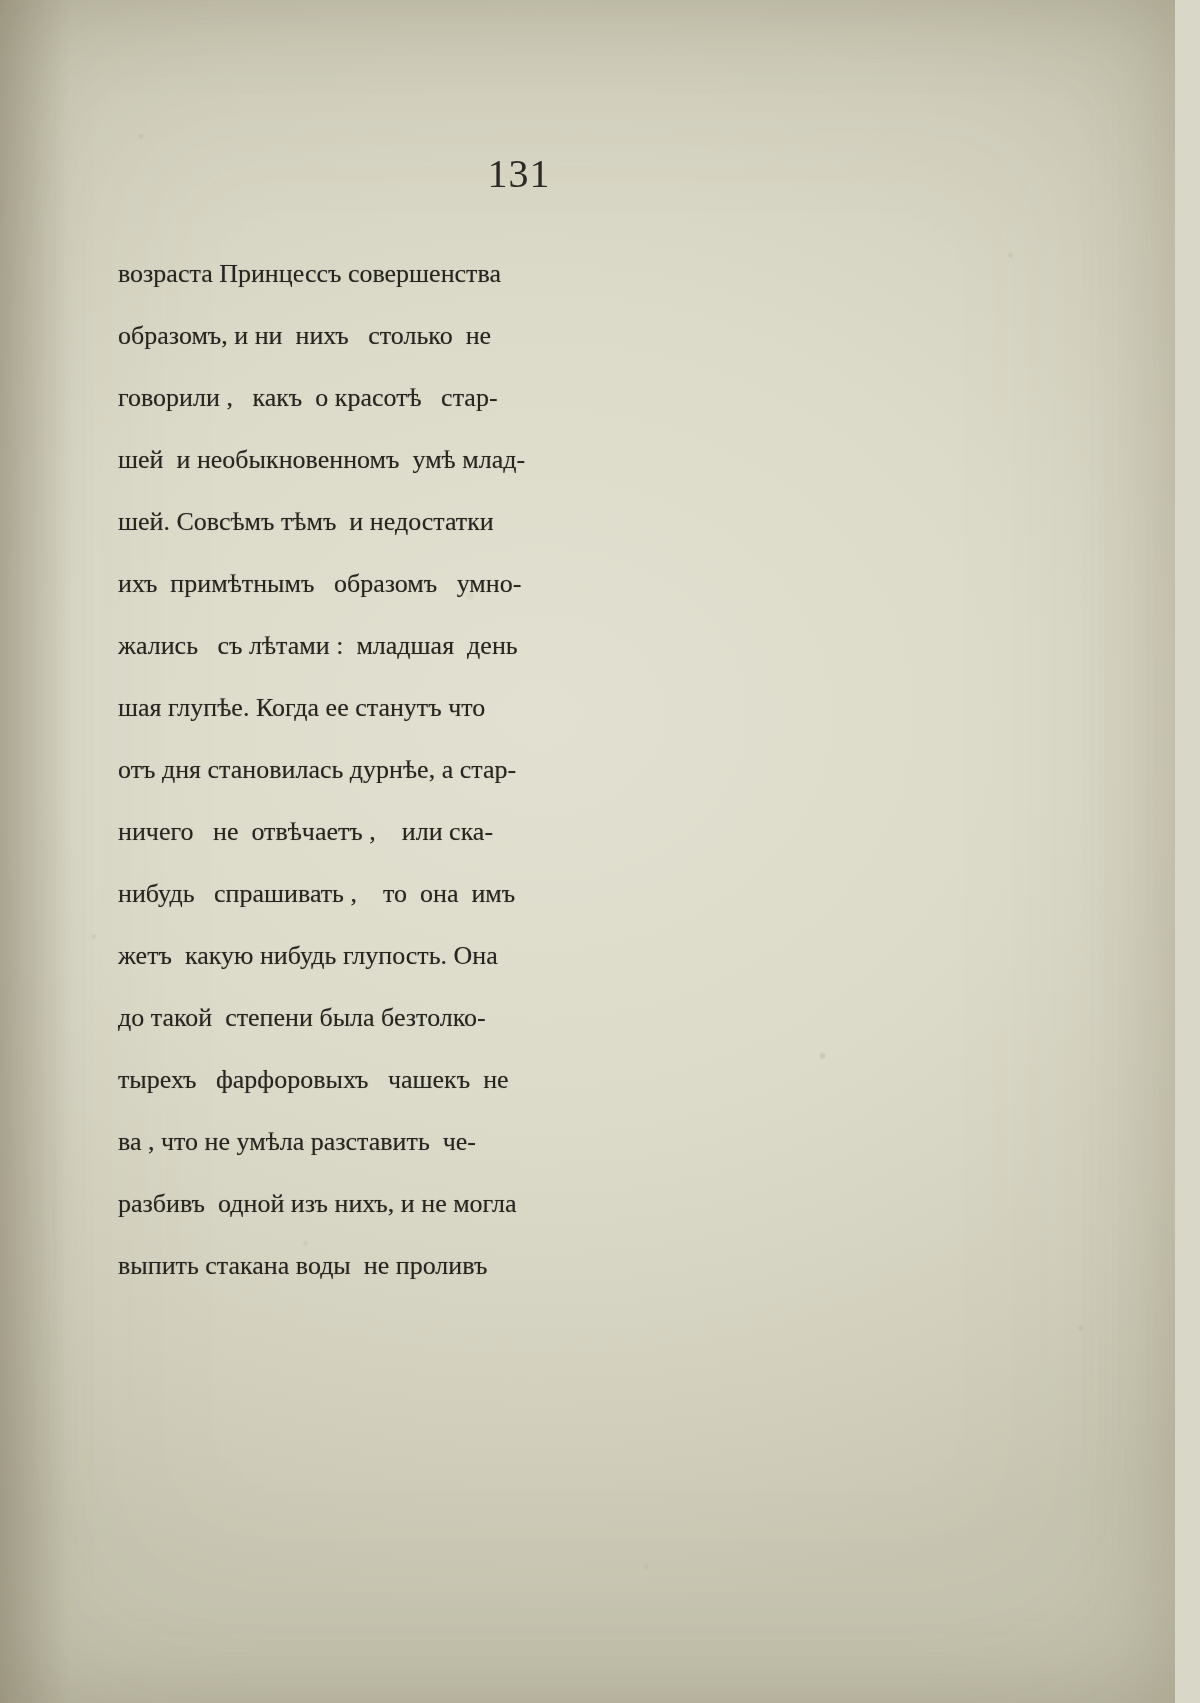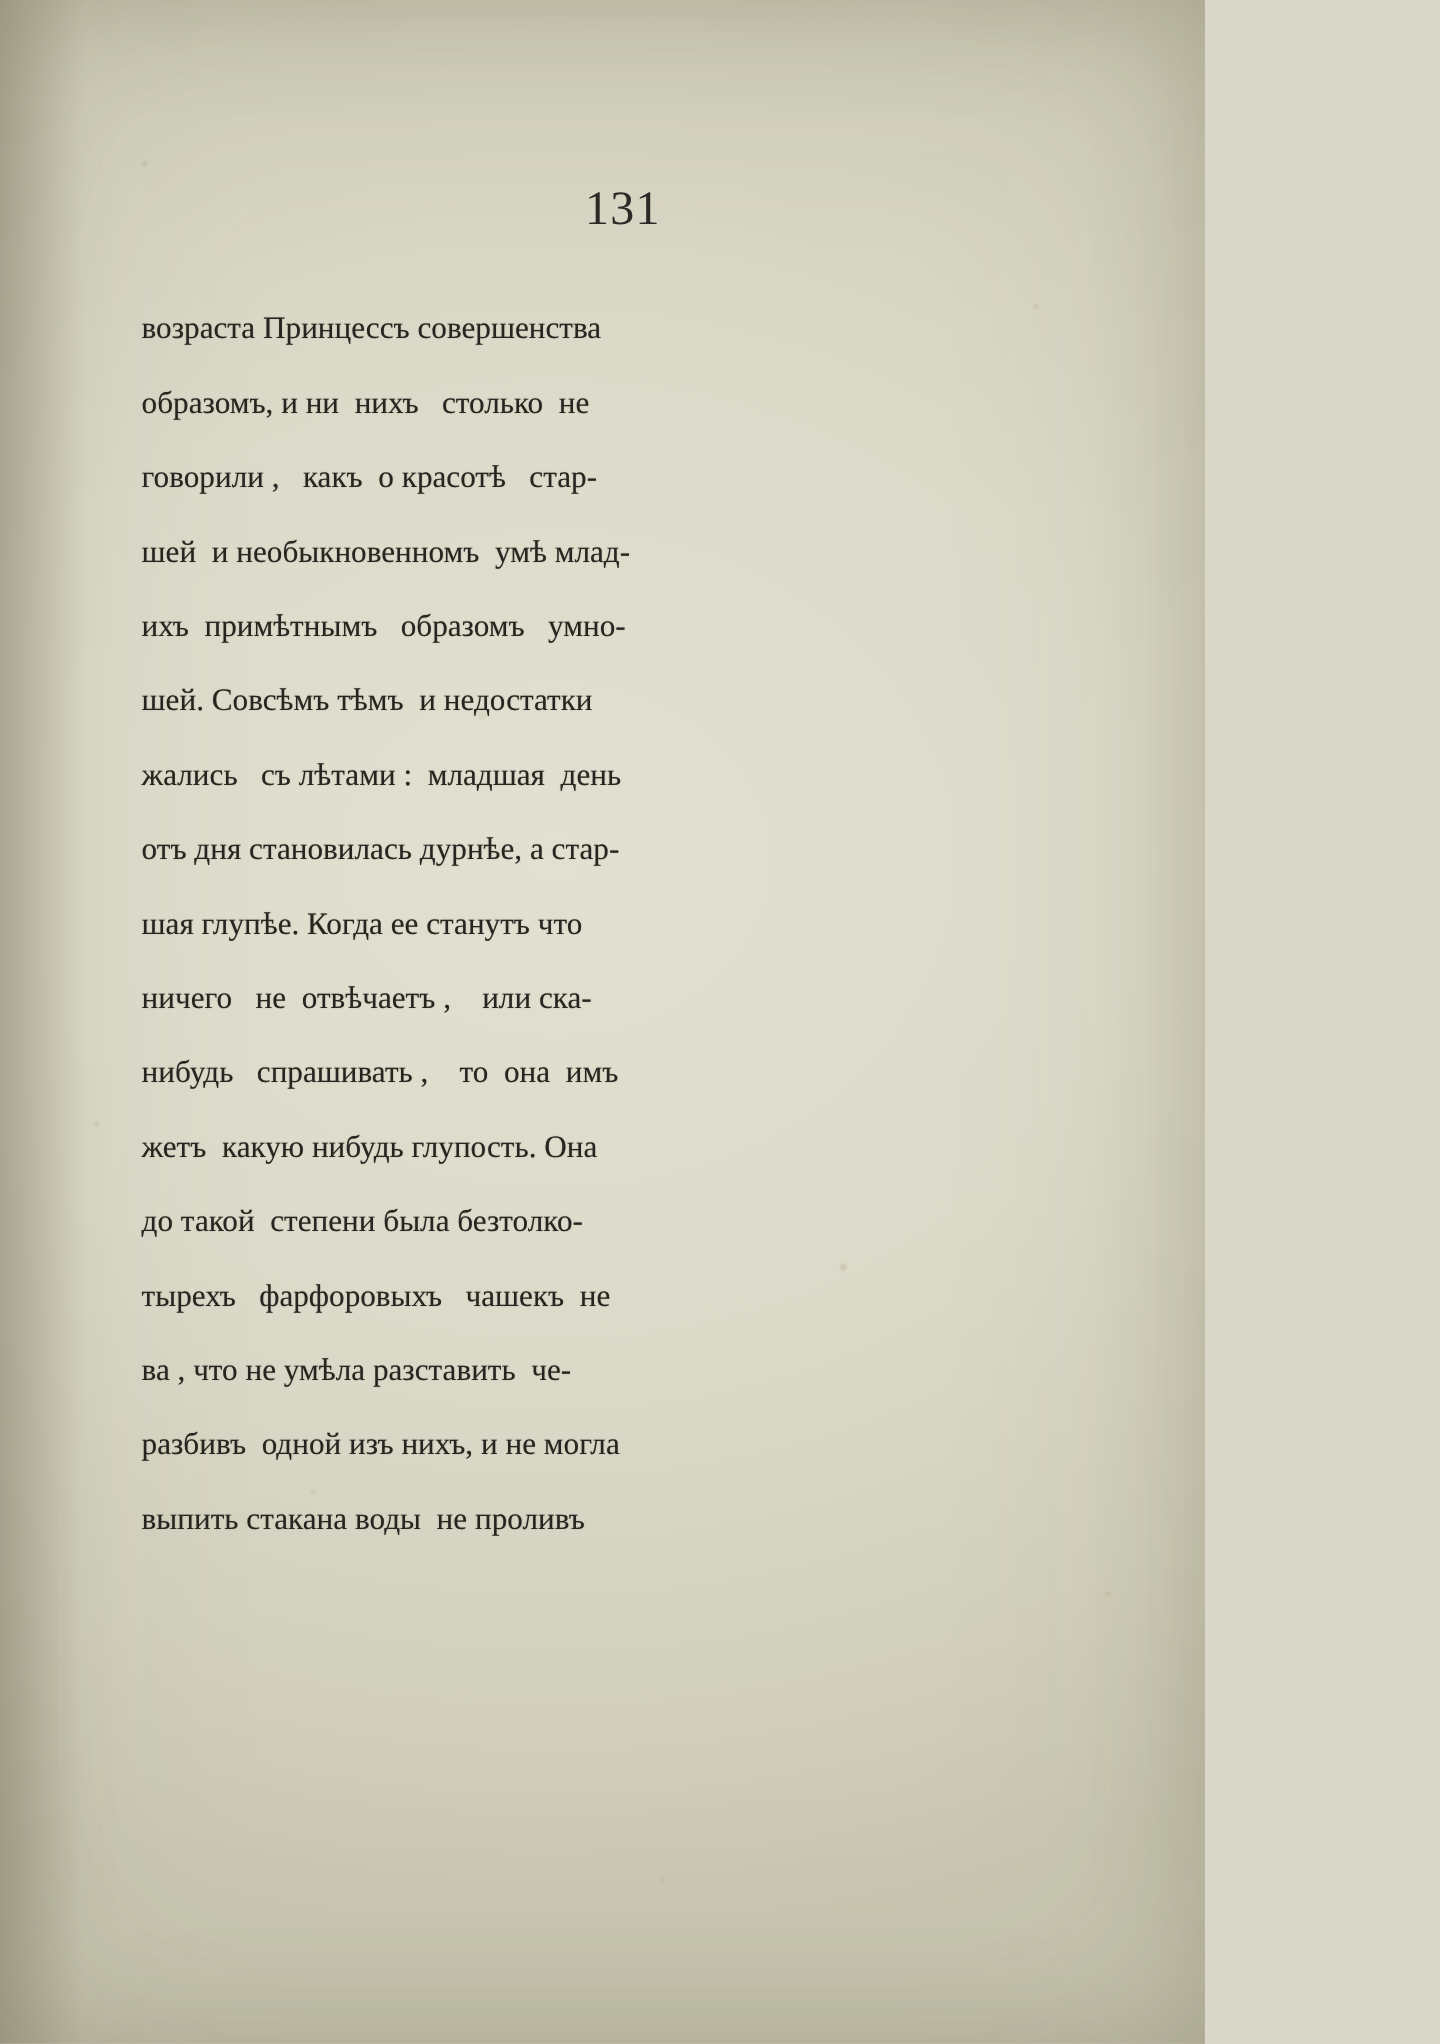--- a/index.html
+++ b/index.html
@@ -10,21 +10,21 @@
     width: 1200px;
     height: 1703px;
     overflow: hidden;
     background: #d9d8c8;
     font-family: "Liberation Serif", serif;
   }
 
   
   #page {
     position: relative;
-    width: 1004px;
+    width: 1175px;
     height: 1703px;
     background:
       radial-gradient(ellipse 1100px 900px at 46% 42%, #e2e0d0 0%, #dcdac9 45%, #d2d0bd 78%, #c8c6b2 100%);
   }
 
   
   #grain {
     position: absolute;
     inset: 0;
     pointer-events: none;
@@ -98,25 +98,25 @@
 
   <div id="content">
 
     <div class="folio">131</div>
 
     <div class="body-text">
       <span class="ln">возраста Принцессъ совершенства</span>
       <span class="ln">образомъ, и ни  нихъ   столько  не</span>
       <span class="ln">говорили ,   какъ  о красотѣ   стар-</span>
       <span class="ln">шей  и необыкновенномъ  умѣ млад-</span>
+      <span class="ln">шей. Совсѣмъ тѣмъ  и недостатки</span>
       <span class="ln">ихъ  примѣтнымъ   образомъ   умно-</span>
-      <span class="ln">шей. Совсѣмъ тѣмъ  и недостатки</span>
       <span class="ln">жались   съ лѣтами :  младшая  день</span>
+      <span class="ln">шая глупѣе. Когда ее станутъ что</span>
       <span class="ln">отъ дня становилась дурнѣе, а стар-</span>
-      <span class="ln">шая глупѣе. Когда ее станутъ что</span>
       <span class="ln">ничего   не  отвѣчаетъ ,    или ска-</span>
       <span class="ln">нибудь   спрашивать ,    то  она  имъ</span>
       <span class="ln">жетъ  какую нибудь глупость. Она</span>
       <span class="ln">до такой  степени была безтолко-</span>
       <span class="ln">тырехъ   фарфоровыхъ   чашекъ  не</span>
       <span class="ln">ва , что не умѣла разставить  че-</span>
       <span class="ln">разбивъ  одной изъ нихъ, и не могла</span>
       <span class="ln">выпить стакана воды  не проливъ</span>
     </div>
 

